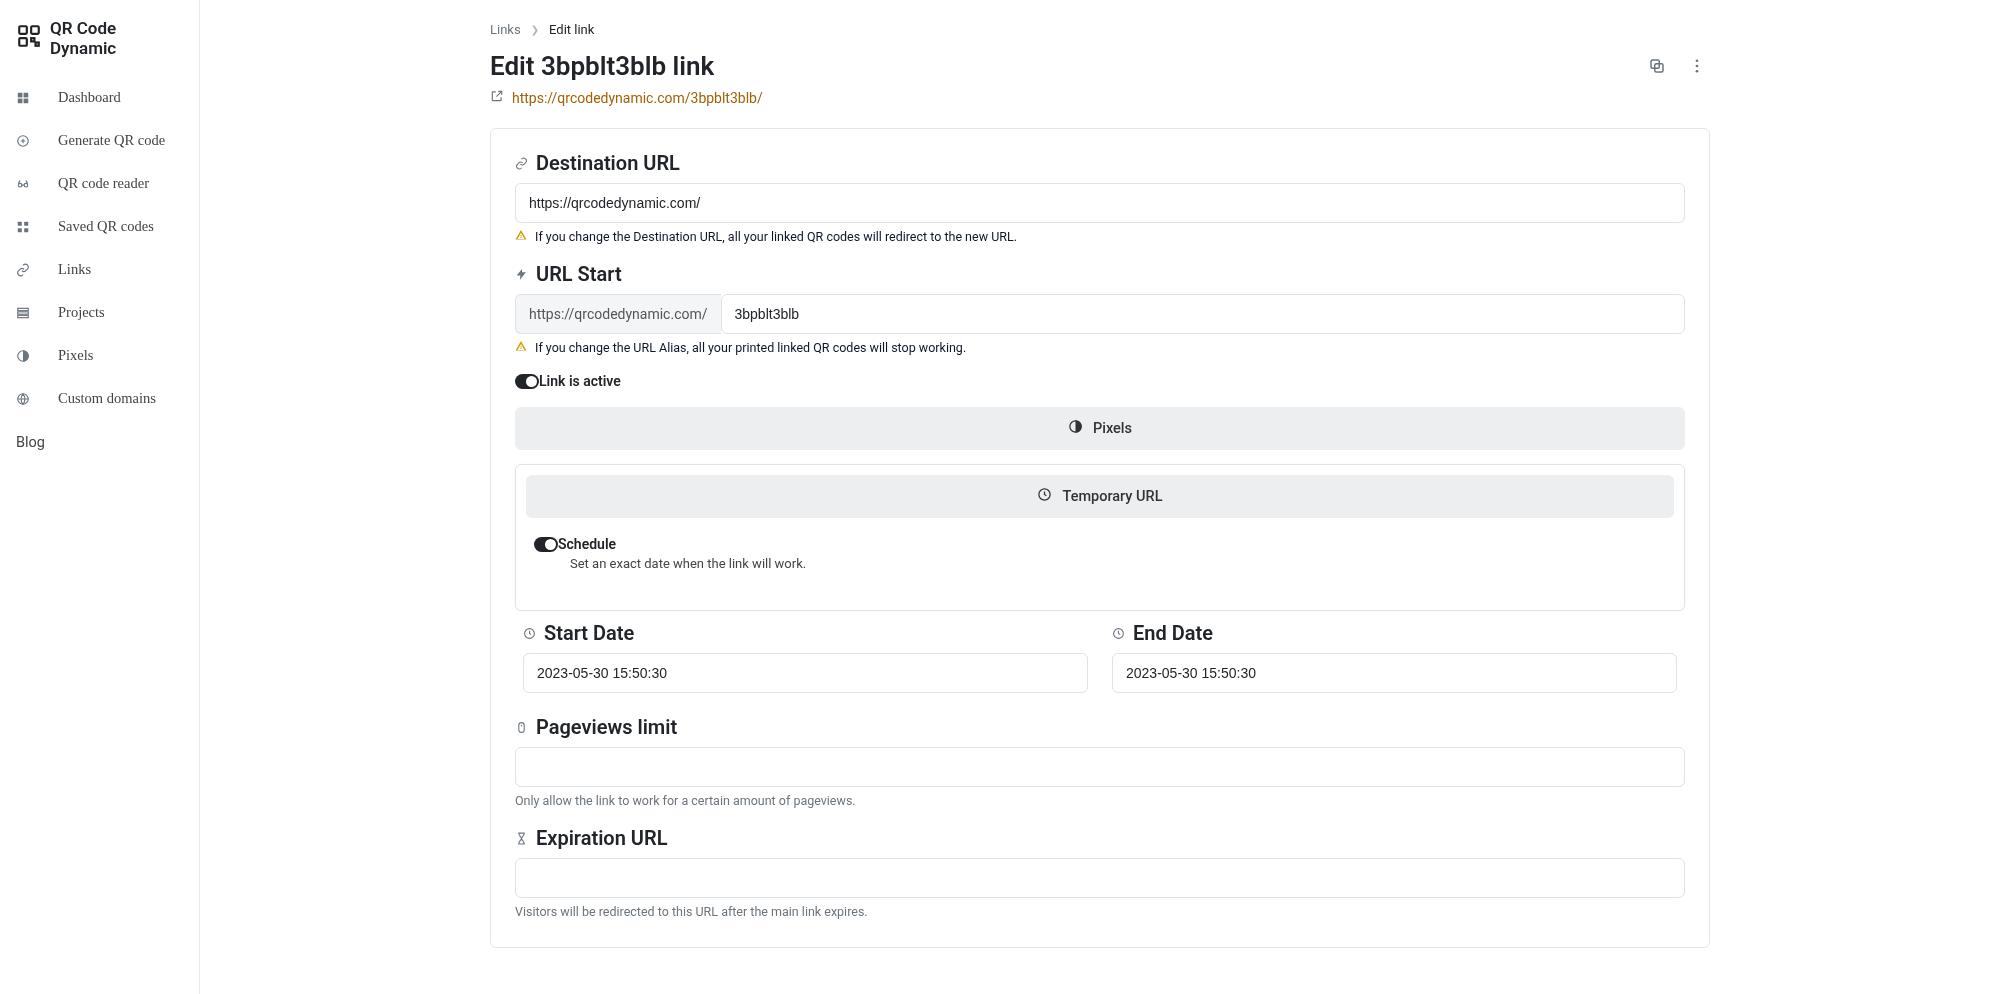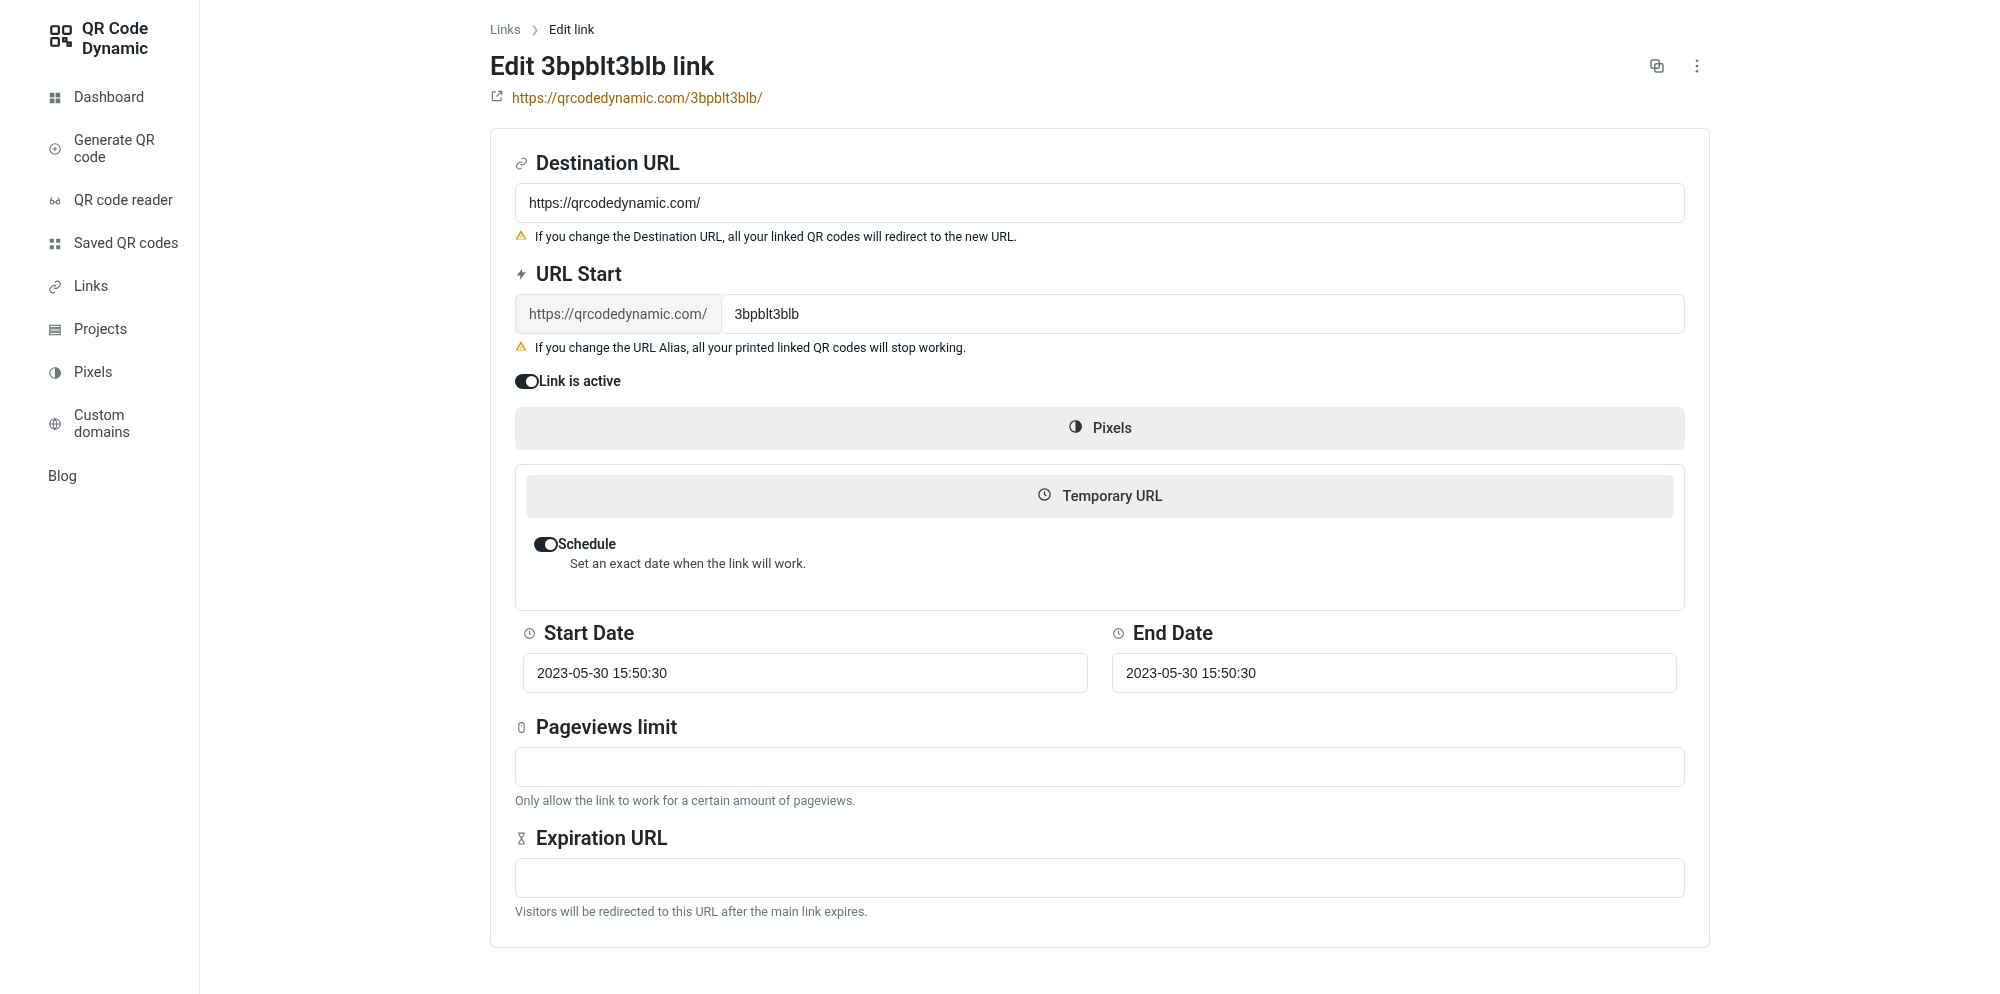--- a/index.html
+++ b/index.html
@@ -2,29 +2,29 @@
 <html><head>
 <meta charset="utf-8">
 <style>
   * { box-sizing: border-box; margin: 0; padding: 0; }
   body { font-family: -apple-system, BlinkMacSystemFont, "Segoe UI", Roboto, sans-serif; font-size: 14px; color: #212529; background: #fff; }
   a { text-decoration: none; color: inherit; }
 
   
   .sidebar {
     position: fixed; left:0; top:0; bottom:0; width:200px;
-    border-right:1px solid #e9ecef; background:#fff; padding-top:10px;padding-left:32px;
+    border-right:1px solid #e9ecef; background:#fff; padding-top:10px;
   }
   .logo { display:flex; align-items:center; gap:8px; padding:8px 16px 18px 16px; font-weight:600; font-size:17px; color:#212529; }
   .logo svg { width:26px; height:26px; }
   .nav { list-style:none; }
   .nav li { }
   .nav a {
-    display:flex; align-items:center; gap:12px;
-    padding:13px 16px; color:#444; font-size:14.5px;
+    display:flex; align-items:center; gap:28px;
+    padding:13px 16px; color:#444; font-size:14.5px;font-family:Liberation Serif, serif;
   }
   .nav .nav-icon { width:14px; height:14px; flex:0 0 14px; display:flex; align-items:center; justify-content:center; }
   .blog-link { padding:14px 16px; color:#444; display:block; font-size:14.5px; }
 
   
   .main { margin-left:200px; padding:22px 0 40px 0; }
   .container { max-width:1340px; margin:0 auto; padding:0 60px; }
 
   
   .breadcrumb { display:flex; align-items:center; gap:10px; font-size:13px; color:#6c757d; margin-bottom:14px; }

